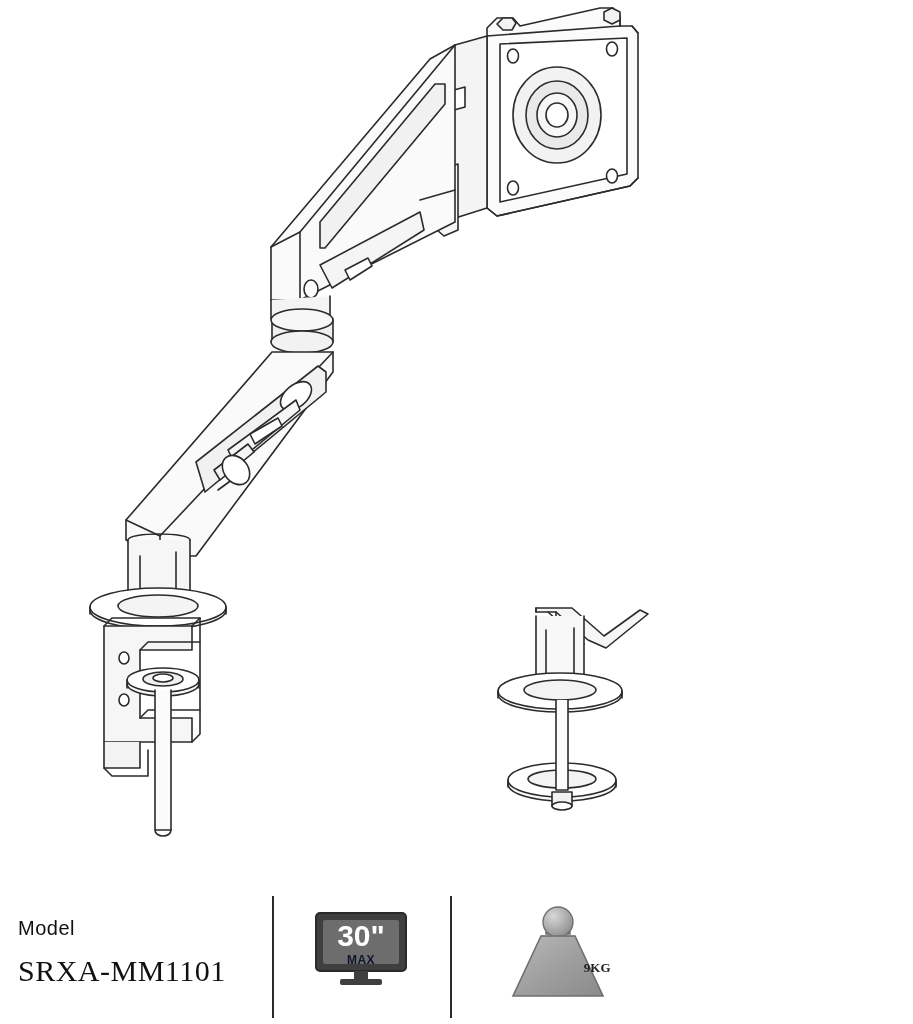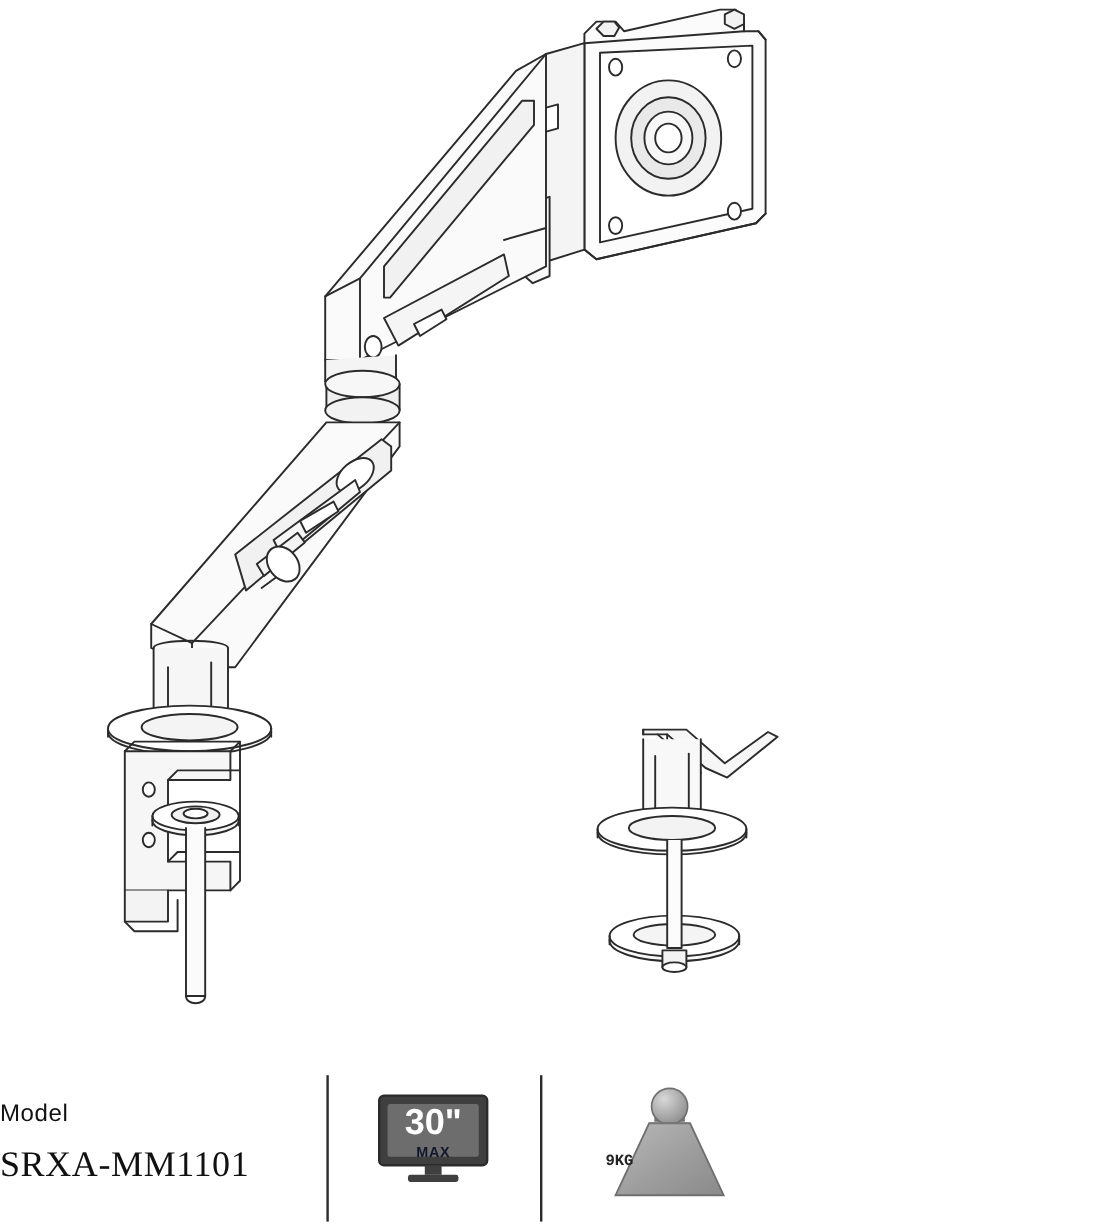--- a/index.html
+++ b/index.html
@@ -45,21 +45,21 @@
     align-items: center;
     justify-content: center;
     position: relative;
     box-sizing: border-box;
   }
   .spec-cell.model {
     width: 272px;
     flex-direction: column;
     align-items: flex-start;
     justify-content: center;
-    padding-left: 0;
+    padding-left: 18px;
     text-align: right;
   }
   .spec-cell.vesa { width: 248px; }
   .spec-cell.size { width: 178px; }
   .spec-cell.weight { width: 215px; }
 
   .divider {
     position: absolute;
     left: 0;
     top: 16px;
@@ -119,22 +119,22 @@
     color: #0f172a;
     letter-spacing: 0.5px;
     pointer-events: none;
   }
 
   .weight-wrap { position: relative; }
   .weight-text {
     position: absolute;
     left: 0; right: 0;
     top: 62px;
-    text-align: left;
-    font-family: Liberation Mono, monospace;
+    text-align: right;
+    font-family: Liberation Serif, serif;
     font-weight: bold;
     font-size: 13px;
     color: #222;
     pointer-events: none;
   }
 </style>
 </head>
 <body>
 
 <div id="page">

